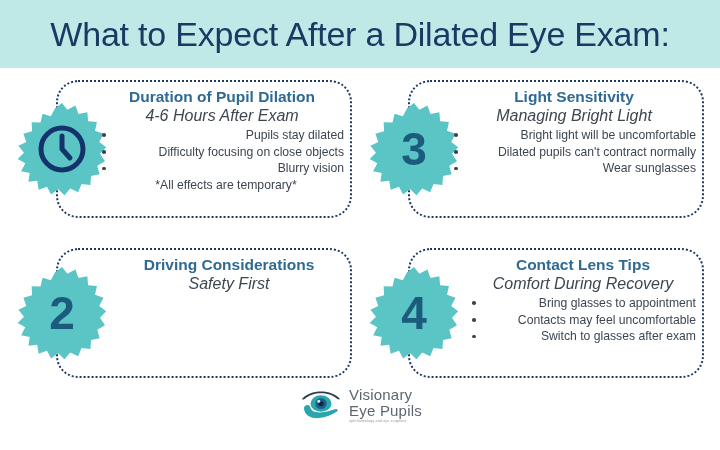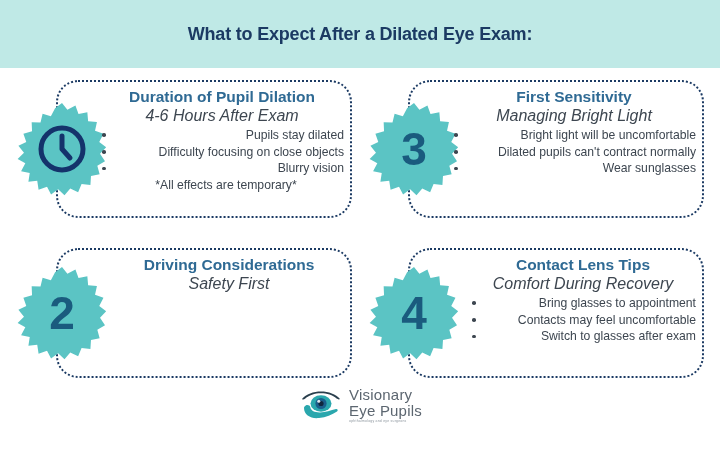--- a/index.html
+++ b/index.html
@@ -21,22 +21,22 @@
     left: 0;
     top: 0;
     width: 720px;
     height: 68px;
     background: #bfe9e6;
     display: flex;
     align-items: center;
     justify-content: center;
   }
   .header-title {
-    font-size: 18px;
-    font-weight: bold;
+    font-size: 34px;
+    font-weight: normal;
     color: #1b3a63;
     letter-spacing: -0.2px;
     white-space: nowrap;
     text-align: center;
   }
 
   
   .grid {
     position: absolute;
     left: 0;
@@ -246,21 +246,21 @@
     <div class="card-frame"></div>
 
     <div class="badge">
       <svg class="burst" viewBox="0 0 100 100">
         <polygon fill="#5bc4c4" points="50,2 55.6,9.2 64,4.8 67.2,13.6 76.4,11.6 77.2,21 86.4,21.8 84.4,31 93.2,34.2 88.8,42.6 96,48.2 89.6,55 94.8,62.8 86.8,67.4 89.2,76.4 80.2,78.2 79.6,87.4 70.4,86.4 66.8,95 58.6,91.2 52.6,98.2 46,91.8 38.6,97.4 34.4,89.2 25.6,92.4 24.2,83.2 15,84.2 16.4,75 7.4,73.2 11.8,64.8 3.8,60.4 10.4,53.8 4.6,46.6 12.8,42.8 9.8,34 18.8,31.6 18.4,22.2 27.6,22.4 29.8,13.4 38.4,16 42.8,7.6"></polygon>
       </svg>
       <span class="badge-num">3</span>
     </div>
 
     <div class="card-body">
-      <p class="card-title">First Sensitivity</p>
+      <p class="card-title">Light Sensitivity</p>
       <p class="card-subtitle">Managing Bright Light</p>
       <ul class="bullets">
         <li>Bright light will be uncomfortable</li>
         <li>Dilated pupils can't contract normally</li>
         <li>Wear sunglasses</li>
       </ul>
     </div>
   </div>
 
   <div class="card" style="left:14px; top:180px; width:346px; height:130px;">

